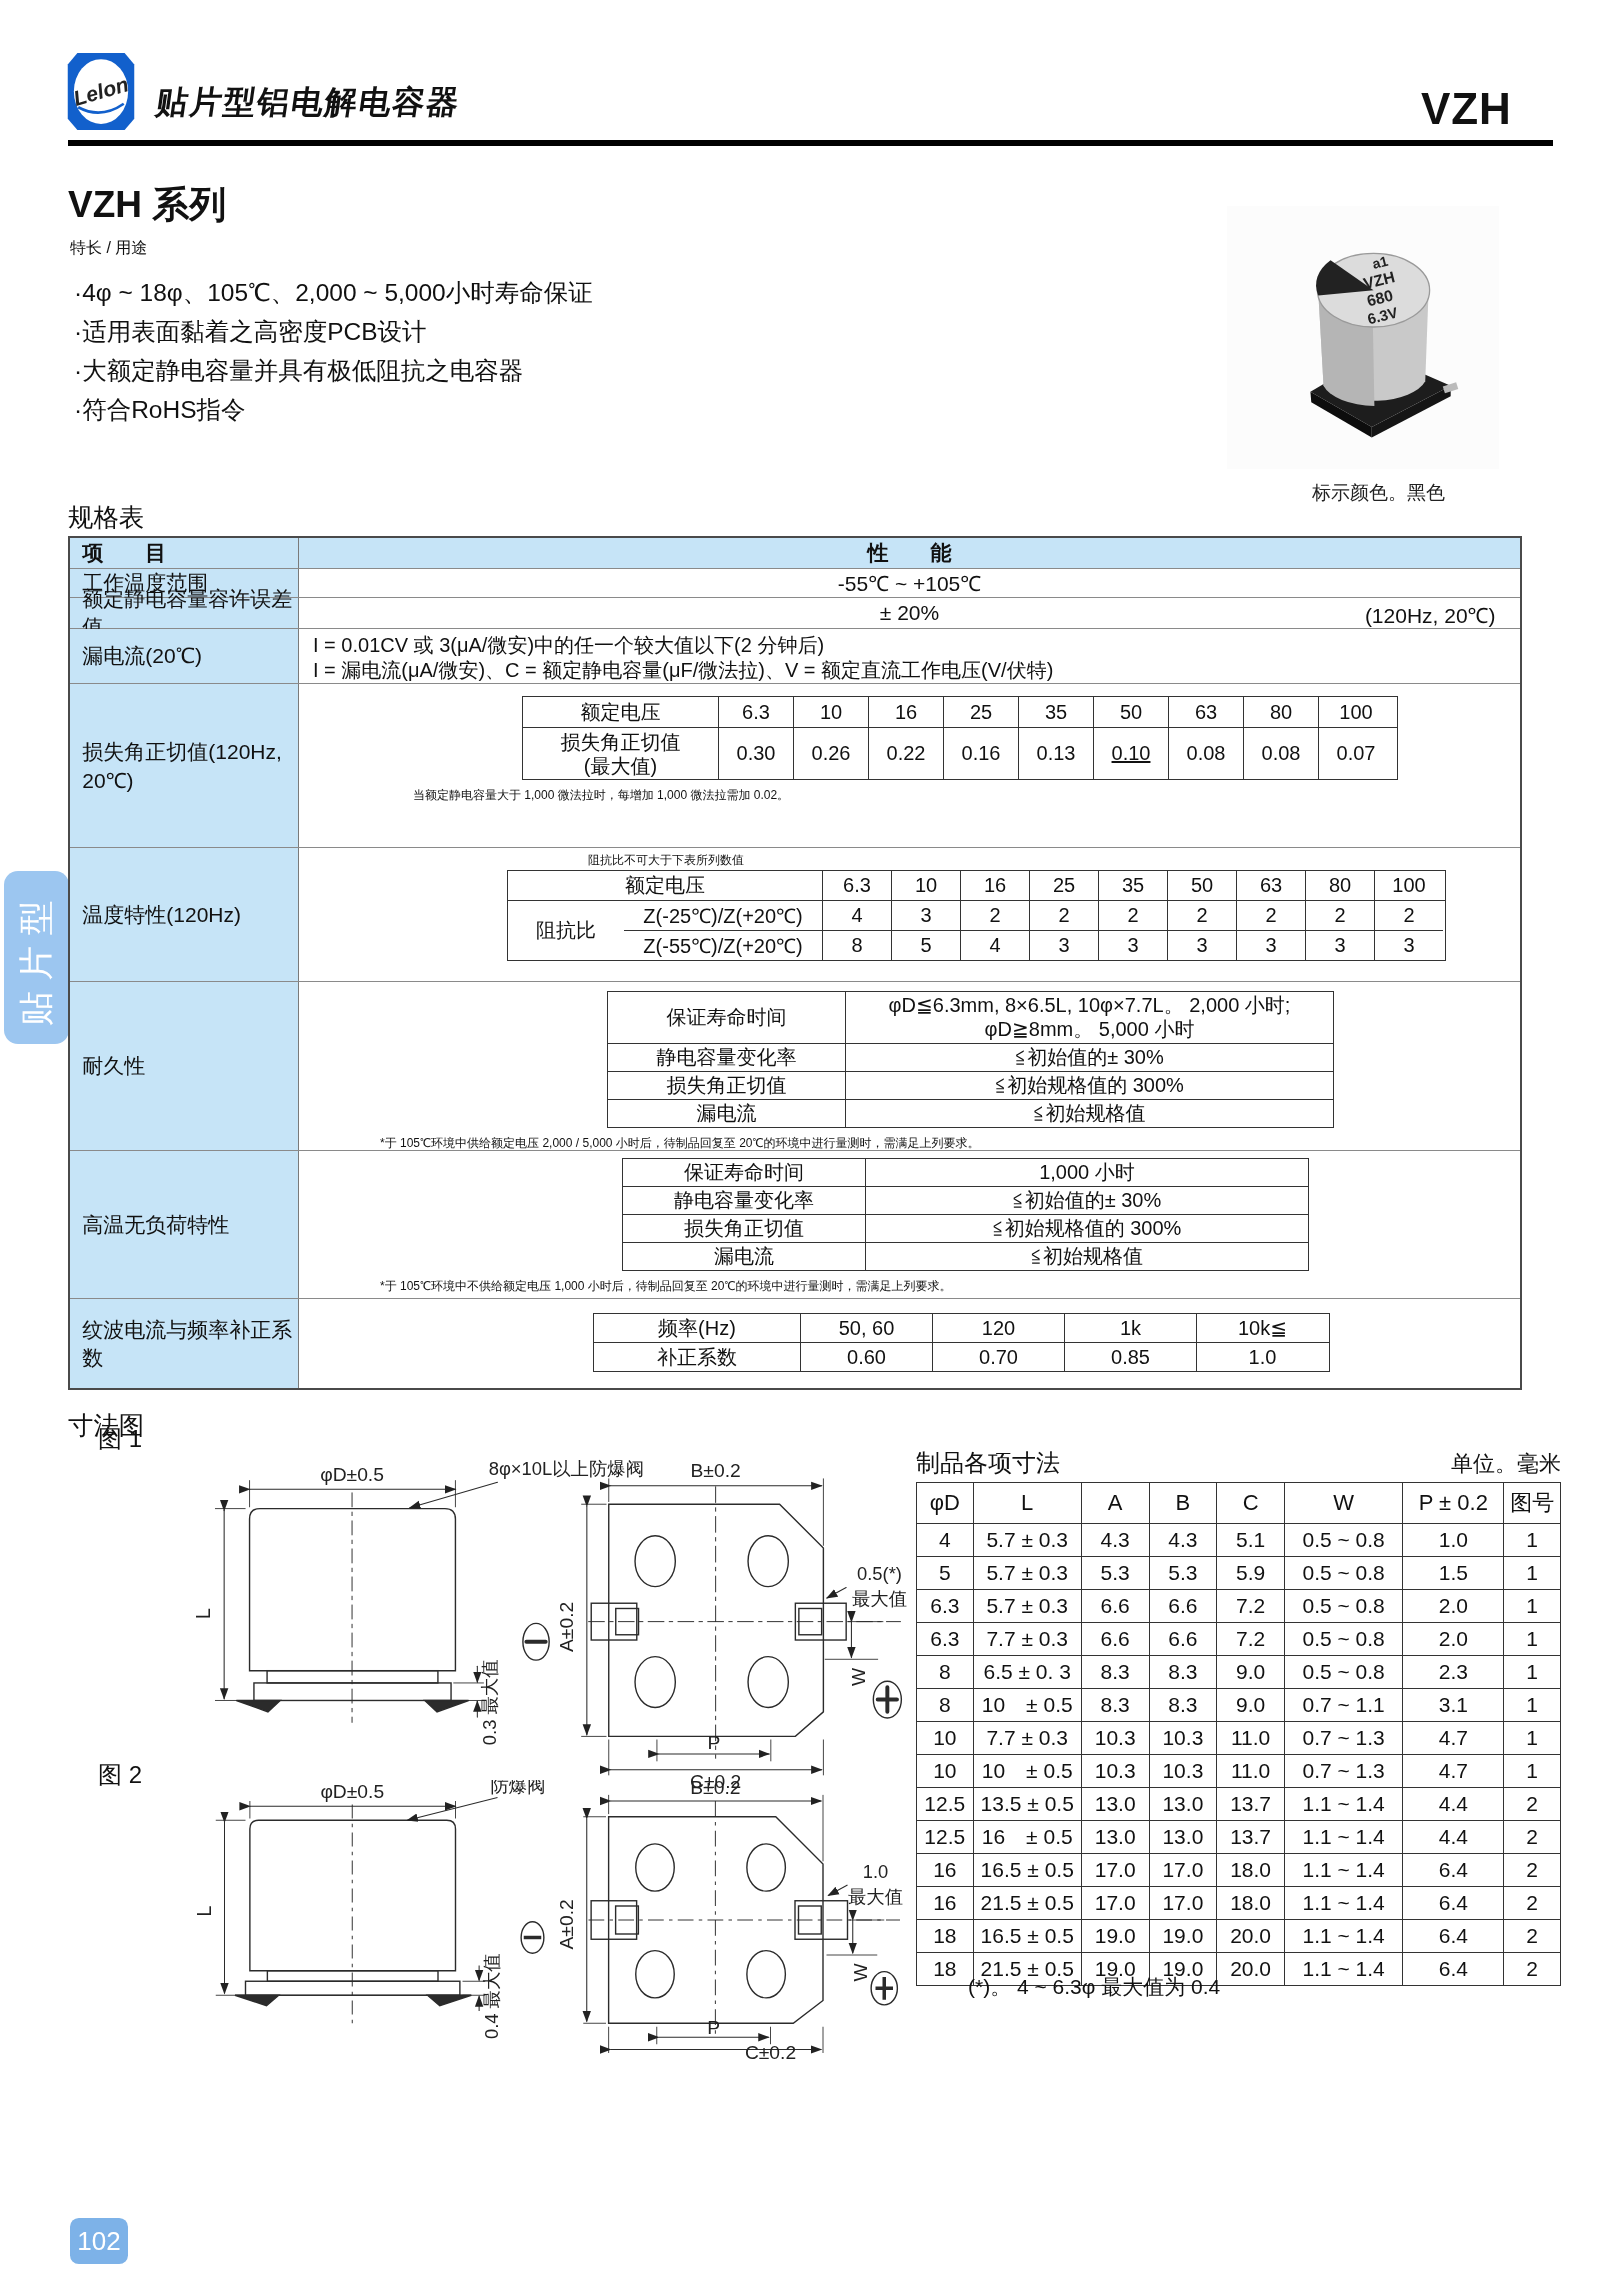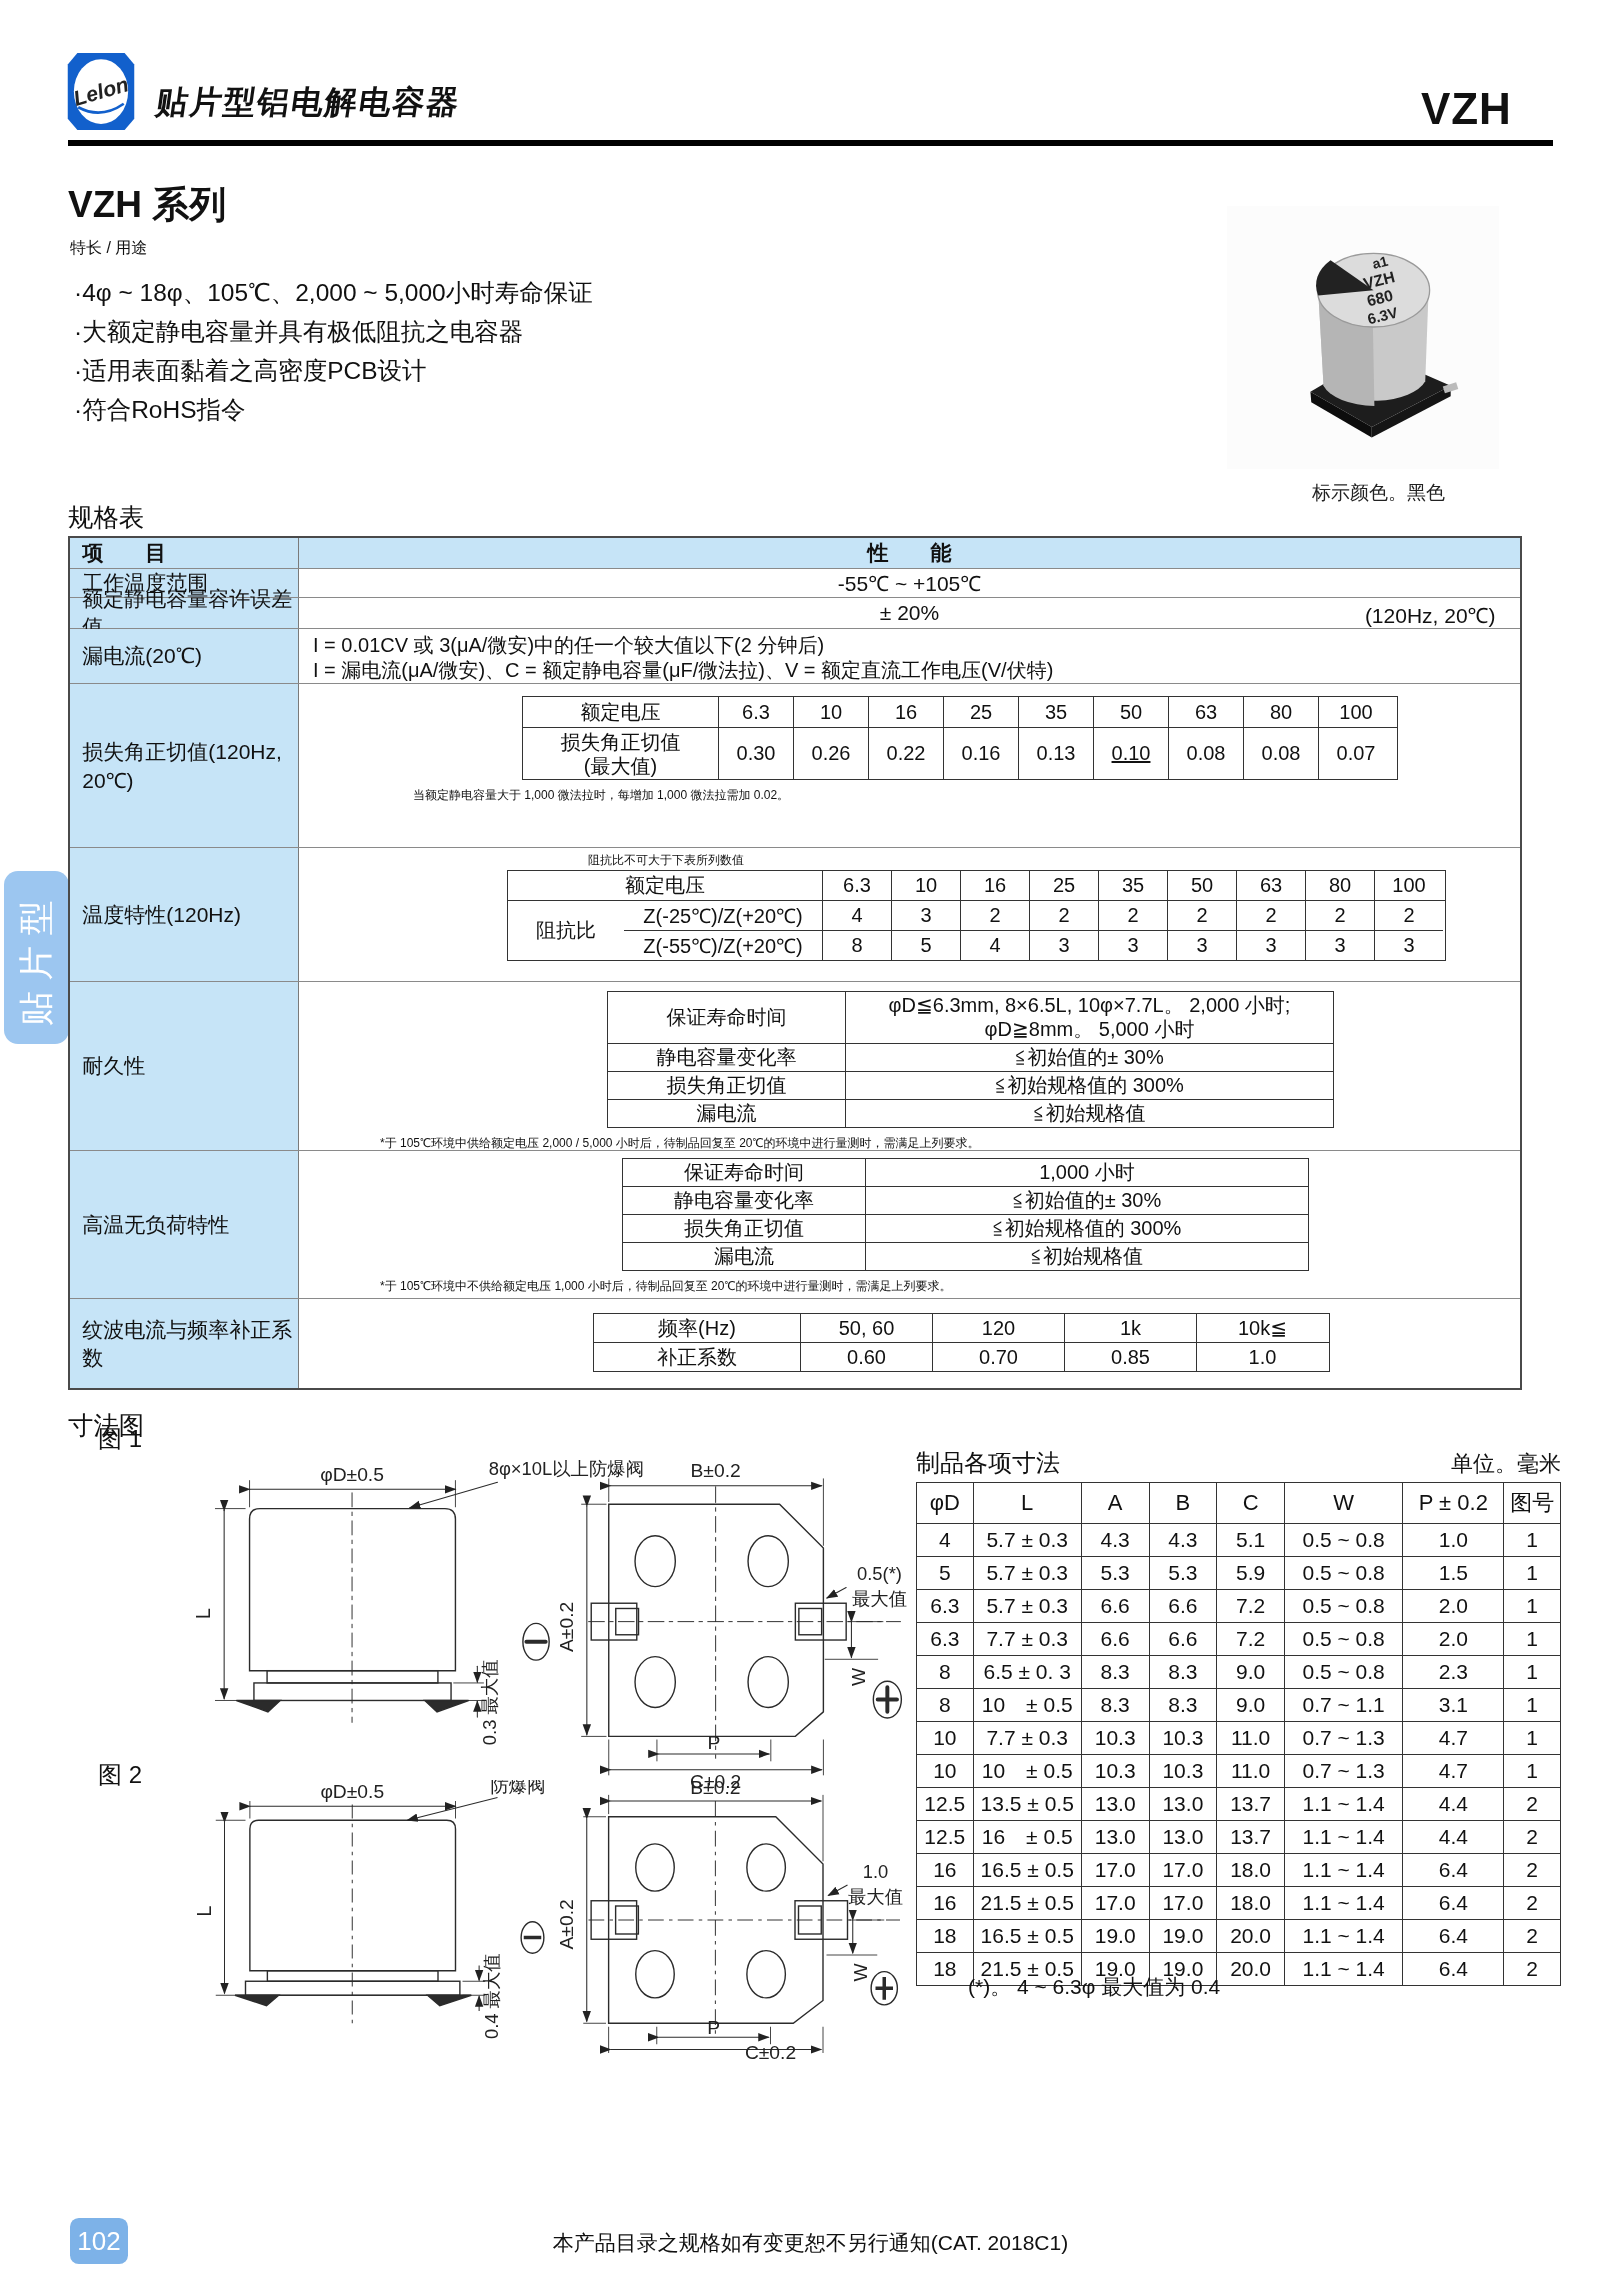--- a/index.html
+++ b/index.html
@@ -74,22 +74,22 @@
   <div class="abs hdr-rule" style="left:68px;top:140px;width:1485px;"></div>
 
   <div class="abs side-tab" style="left:3.5px;top:871px;width:65px;height:173px;">
     <span>贴片型</span>
   </div>
 
   <div class="abs sec-title" style="left:68px;top:180px;">VZH 系列</div>
   <div class="abs feat-title" style="left:70px;top:238px;">特长 / 用途</div>
   <div class="abs" style="left:74px;top:273px;">
     <div class="feat-item">·4φ ~ 18φ、105℃、2,000 ~ 5,000小时寿命保证</div>
+    <div class="feat-item">·适用表面黏着之高密度PCB设计</div>
     <div class="feat-item">·大额定静电容量并具有极低阻抗之电容器</div>
-    <div class="feat-item">·适用表面黏着之高密度PCB设计</div>
     <div class="feat-item">·符合RoHS指令</div>
   </div>
 
   <div class="abs photo-box" style="left:1227px;top:206px;width:272px;height:263px;">
     <svg width="272" height="263" viewBox="0 0 310 300">
       <polygon points="95,212 165,252 255,205 170,168" fill="#1d1d1d"></polygon>
       <polygon points="95,212 96,224 165,264 165,252" fill="#0d0d0d"></polygon>
       <polygon points="165,252 165,264 255,217 255,205" fill="#151515"></polygon>
       <rect x="246" y="206" width="16" height="8" fill="#bbb" transform="rotate(-18 246 206)"></rect>
       <path d="M104,98 L110,205 A62,30 0 0 0 226,200 L230,92 Z" fill="#c9c9c9"></path>
@@ -610,16 +610,15 @@
           <td>20.0</td>
           <td>1.1 ~ 1.4</td>
           <td>6.4</td>
           <td>2</td>
         </tr>
   </tbody>
     </table>
   <div class="abs dim-foot" style="left:968px;top:1973px;">(*)。 4 ~ 6.3φ 最大值为 0.4</div>
 
   <div class="abs pg-badge" style="left:70px;top:2218px;width:58px;height:46px;">102</div>
-  <div class="abs foot-note" style="left:219px;top:2229px;width:1183px;">本产品目录之规格如有变更恕不另行通知(CAT. 2018C1)</div>
 
 </div>
 
 
 </body></html>

